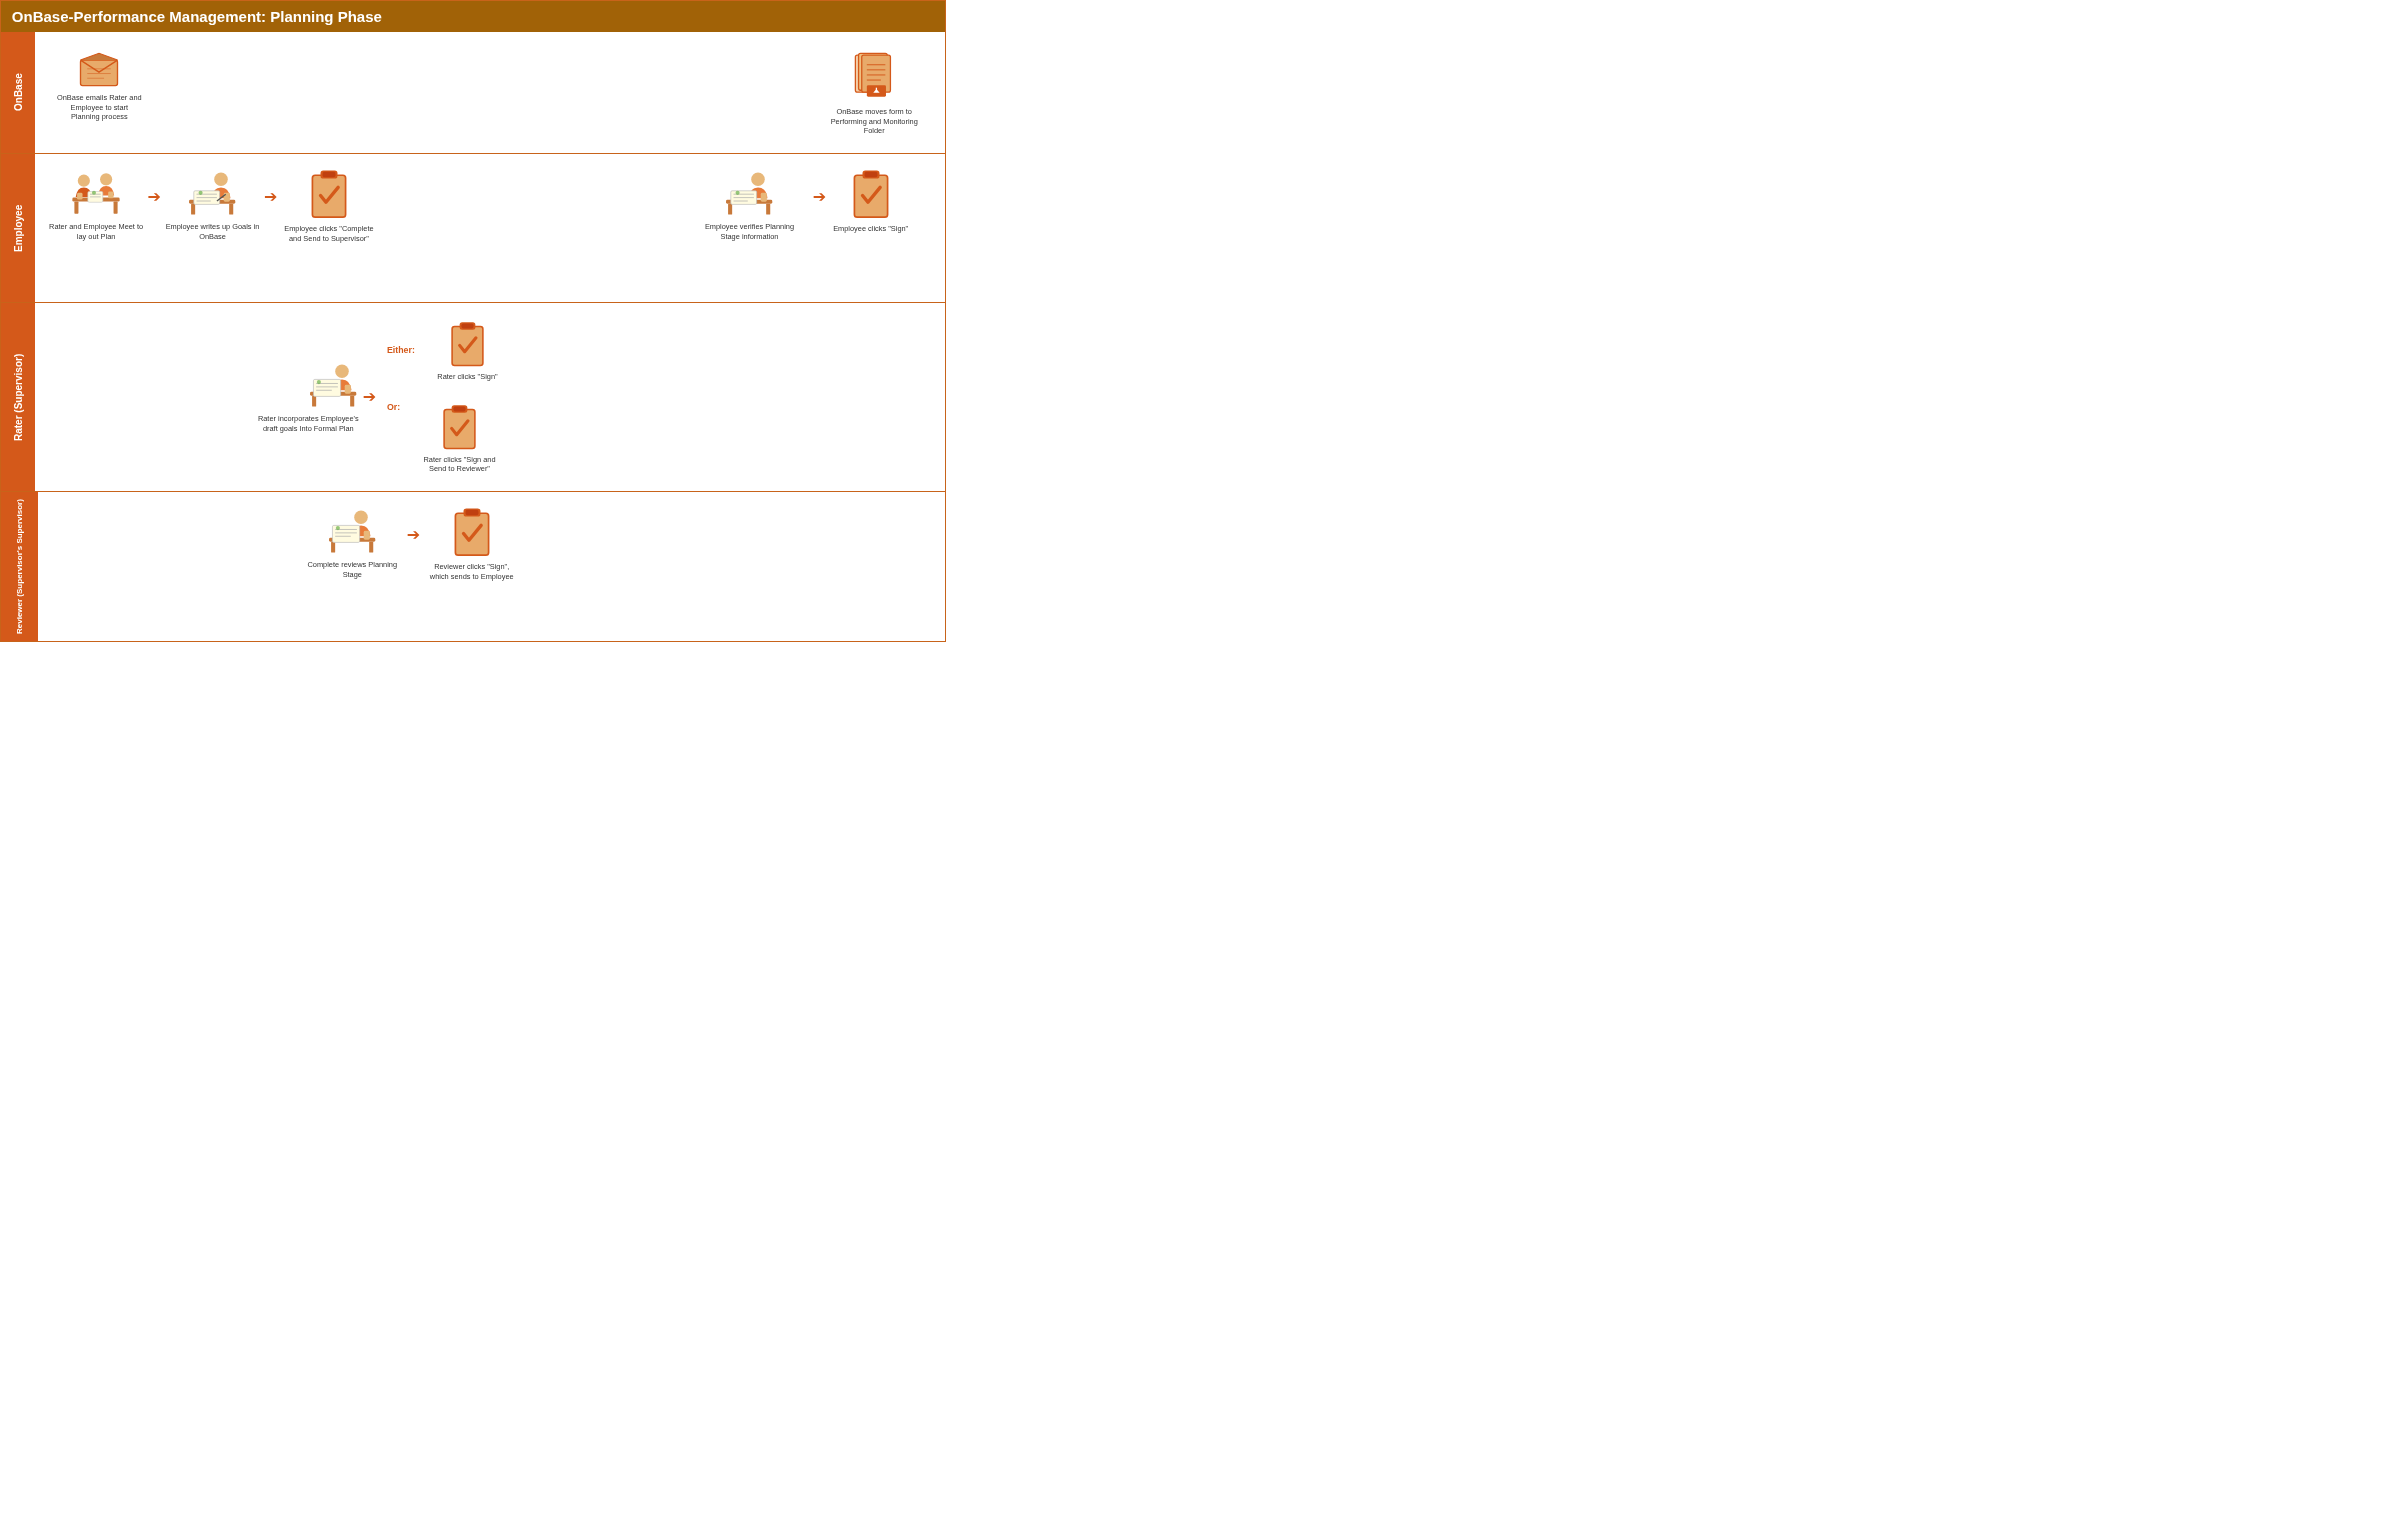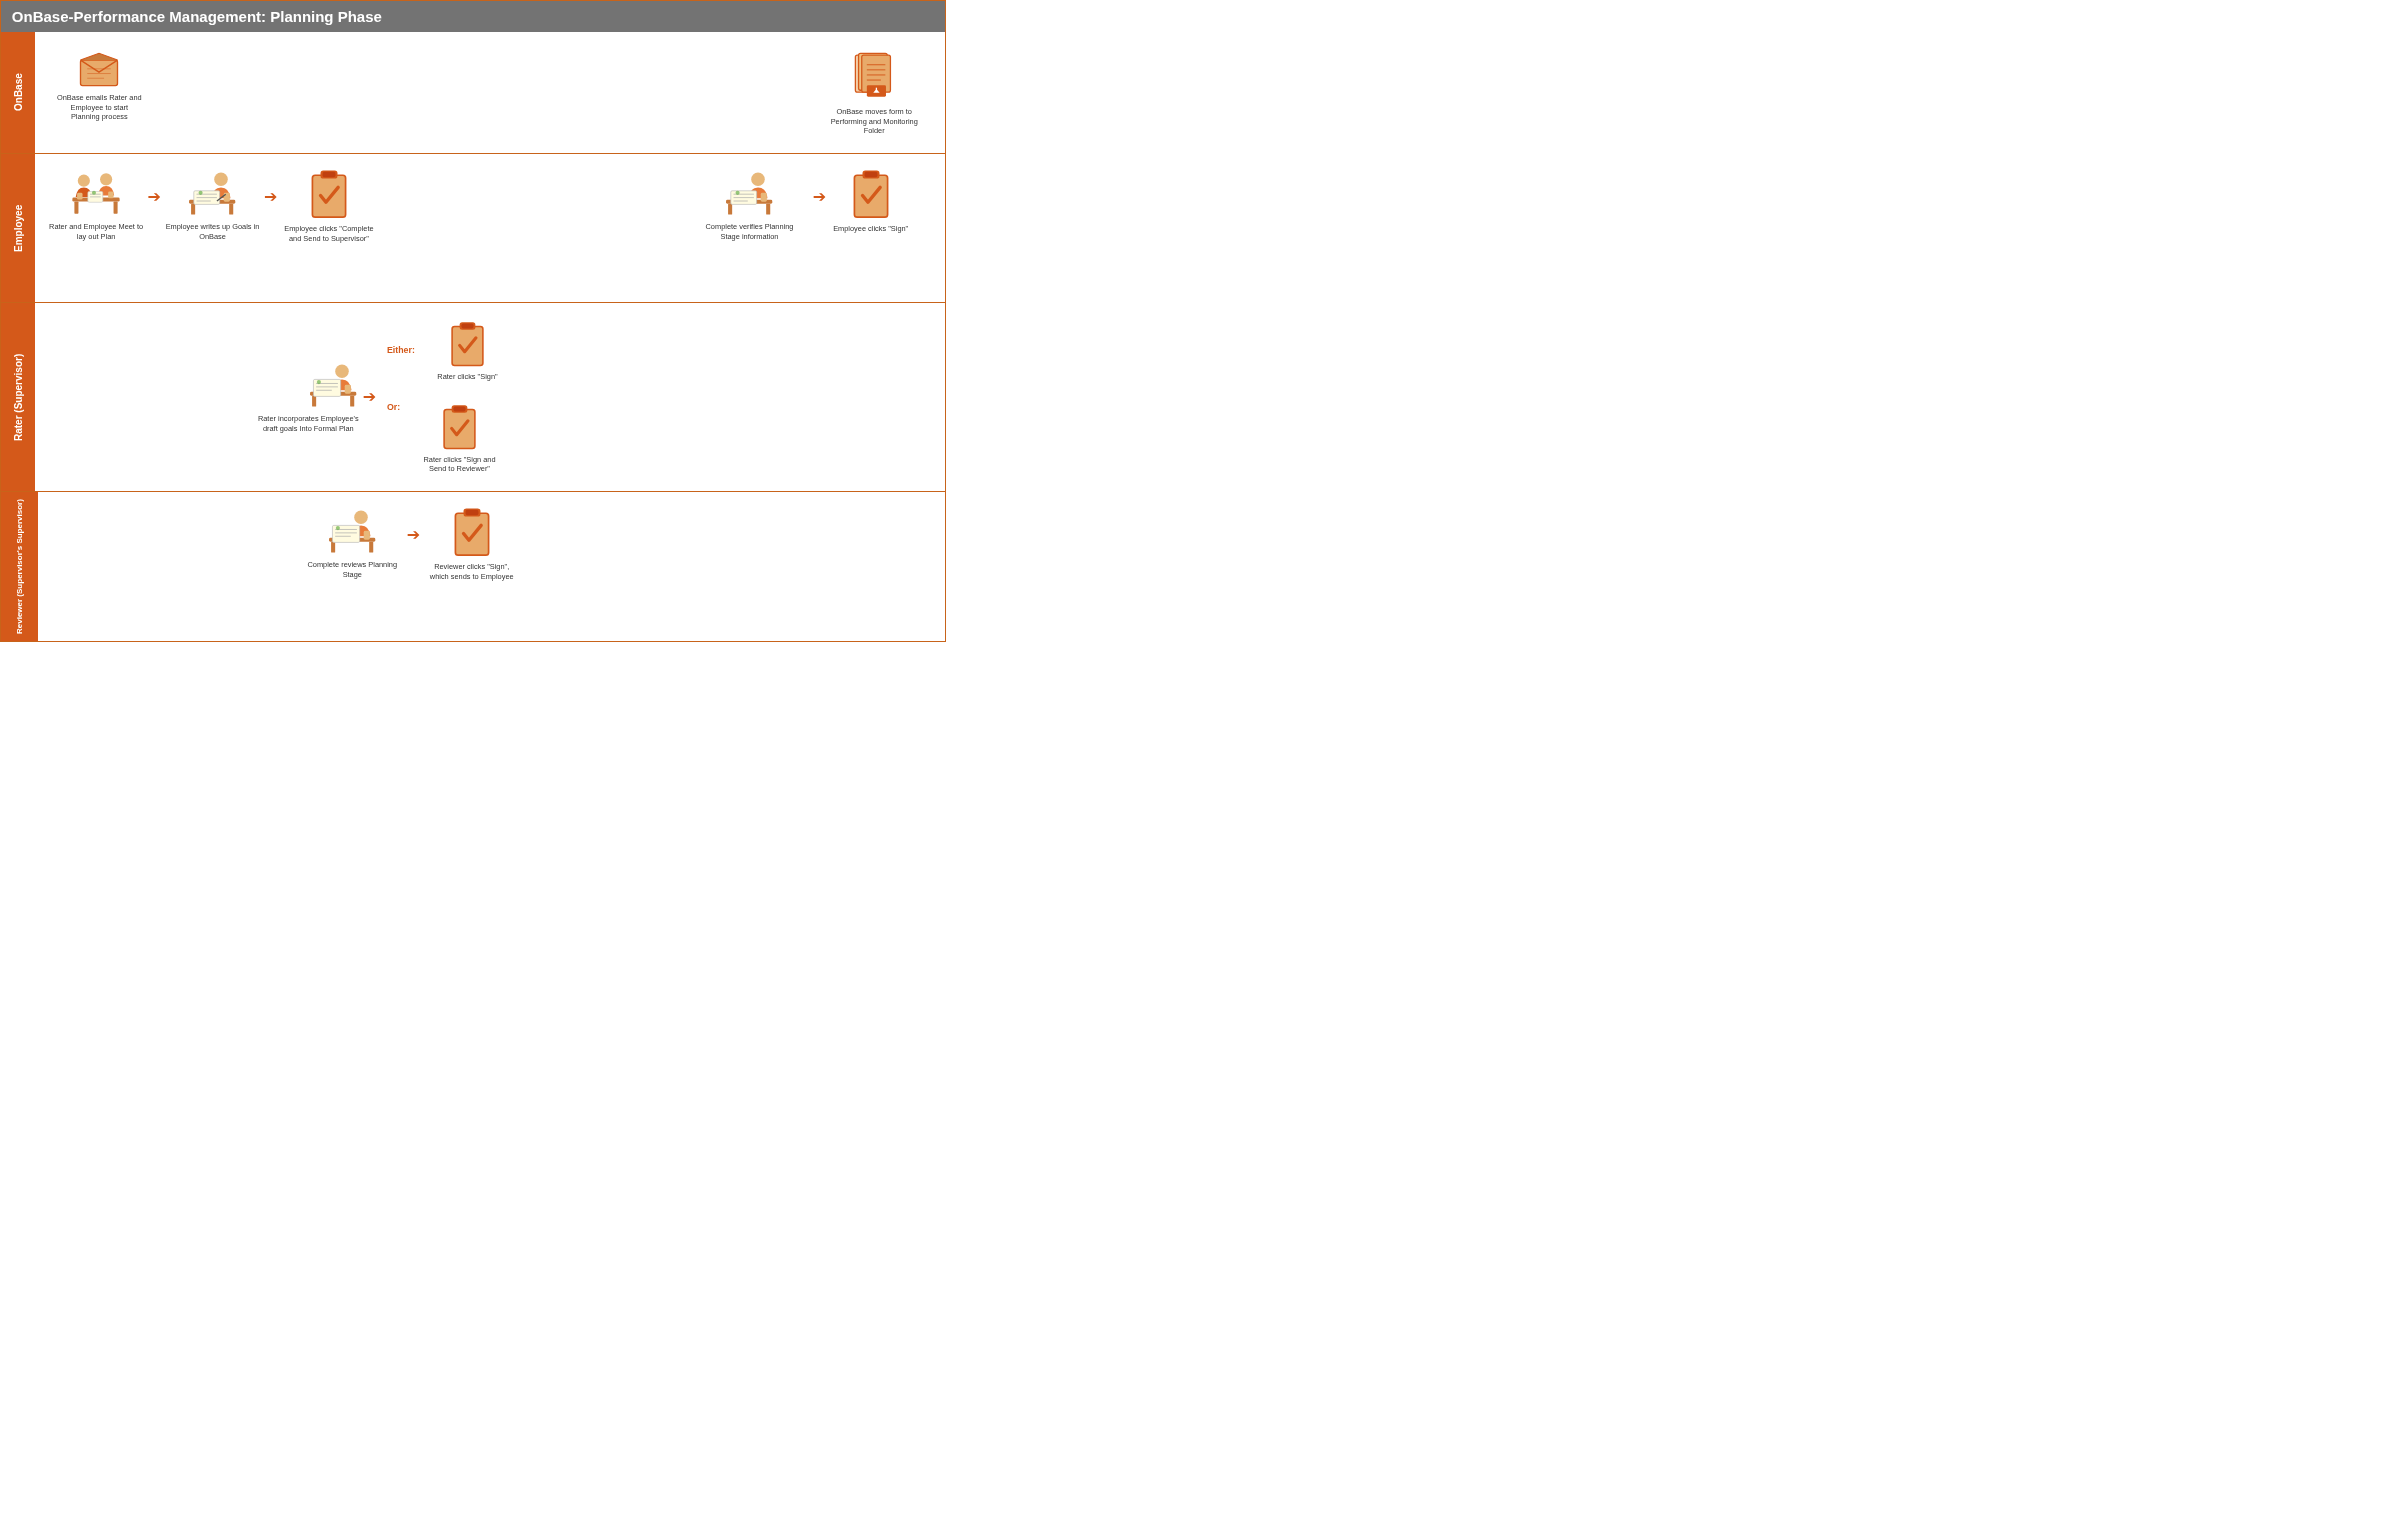--- a/index.html
+++ b/index.html
@@ -4,21 +4,21 @@
   <style>
     * { box-sizing: border-box; margin: 0; padding: 0; }
     body { font-family: Arial, sans-serif; background: #fff; width: 946px; }
 
     .page-wrapper {
       border: 1.4px solid #c8631a;
       width: 100%;
     }
 
     .page-header {
-      background: #737373;
+      background: #a16207;
       color: white;
       font-size: 15px;
       font-weight: bold;
       padding: 6.8px 10.8px;
     }
 
     .diagram-body {
       display: flex;
       flex-direction: column;
       width: 100%;
@@ -258,21 +258,21 @@
             <rect x="62" y="54" width="6" height="16" rx="1" fill="#c8793a"></rect>
             <circle cx="50" cy="18" r="10" fill="#e8b87a"></circle>
             <path d="M36 46 Q38 30 50 30 Q62 30 64 46 Z" fill="#e87b3a"></path>
             <rect x="54" y="38" width="9" height="13" rx="2" fill="#e8b87a"></rect>
             <rect x="10" y="35" width="38" height="20" rx="2" fill="#fffbe0" stroke="#bbb" stroke-width="1"></rect>
             <line x1="14" y1="40" x2="44" y2="40" stroke="#aaa" stroke-width="1"></line>
             <line x1="14" y1="45" x2="44" y2="45" stroke="#aaa" stroke-width="1"></line>
             <line x1="14" y1="50" x2="35" y2="50" stroke="#aaa" stroke-width="1"></line>
             <circle cx="20" cy="38" r="3" fill="#6ab04c" opacity="0.7"></circle>
           </svg>
-          <div class="small-label">Complete verifies Planning Stage information</div>
+          <div class="small-label">Employee verifies Planning Stage information</div>
         </div>
 
         <div class="arrow-right" style="margin-top:20px;">➔</div>
 
         <div class="step" style="width:81px; margin-right:27px;">
           <svg width="44" height="53" viewBox="0 0 65 78">
             <rect x="8" y="12" width="49" height="62" rx="4" fill="#e8aa6a" stroke="#d4591a" stroke-width="2.5"></rect>
             <rect x="20" y="5" width="25" height="12" rx="4" fill="#d4591a"></rect>
             <rect x="23" y="7" width="19" height="8" rx="3" fill="#c04010"></rect>
             <polyline points="20,42 28,52 46,30" stroke="#d4591a" stroke-width="5" fill="none" stroke-linecap="round" stroke-linejoin="round"></polyline>

